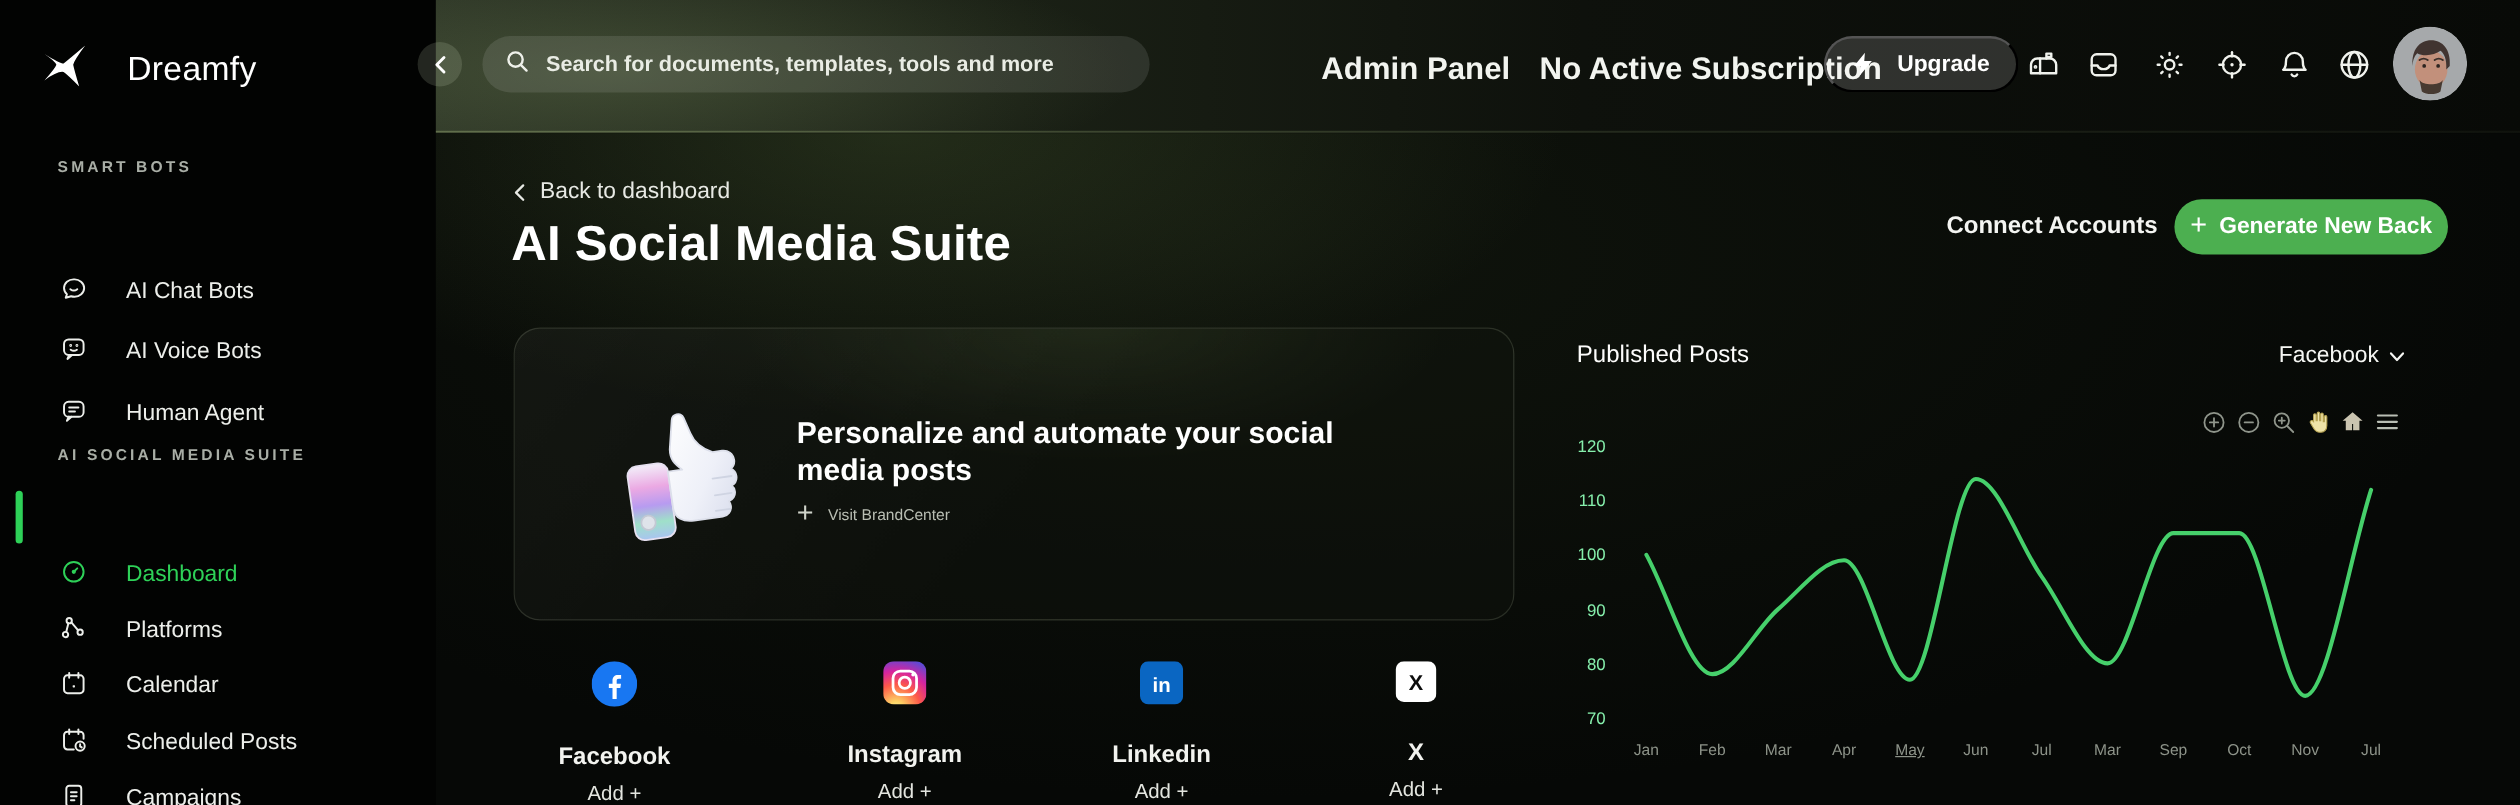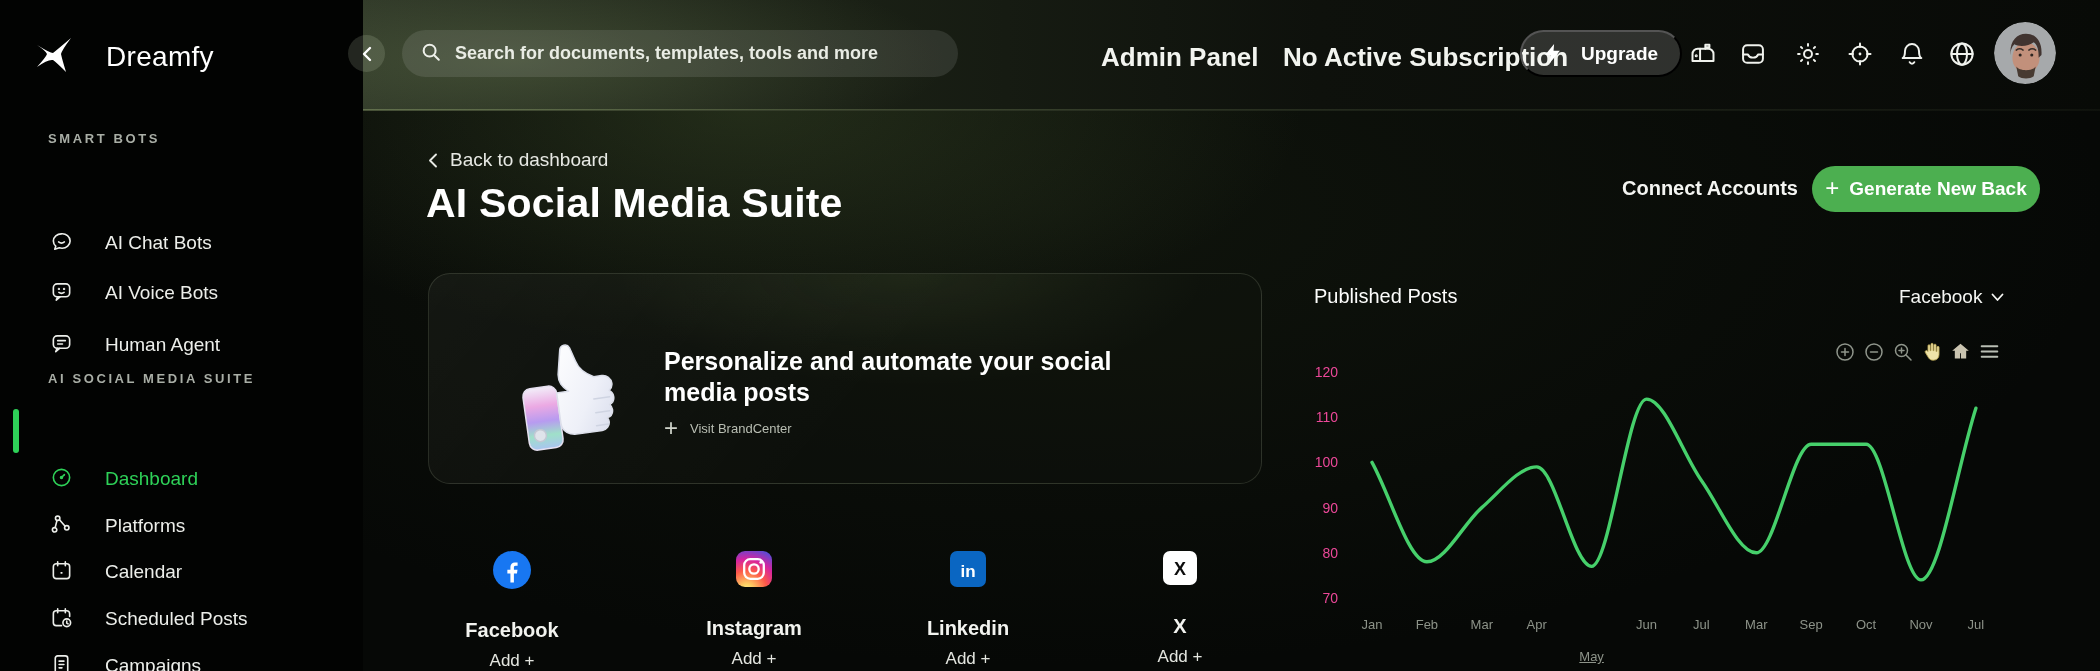--- a/index.html
+++ b/index.html
@@ -48,21 +48,21 @@
   .back-link { position:absolute; left:428px; top:149px; display:flex; align-items:center; gap:12px; cursor:pointer; z-index:3; }
   .back-link span { color:#e7e9e4; font-size:19px; }
   .page-title { position:absolute; left:426px; top:180px; color:#fff; font-size:41px; font-weight:800; letter-spacing:.2px; z-index:3; }
   .connect-link { position:absolute; left:1622px; top:177px; color:#f4f5f2; font-size:20px; font-weight:600; cursor:pointer; z-index:3; }
   .generate-btn { position:absolute; left:1812px; top:166px; width:228px; height:46px; border-radius:23px; border:none;
     background:#4caf50; display:flex; align-items:center; justify-content:center; gap:10px; cursor:pointer; z-index:3; }
   .generate-btn .plus { color:#fff; font-size:24px; font-weight:400; line-height:1; margin-top:-2px; }
   .generate-btn .gl { color:#fff; font-size:19px; font-weight:600; }
 
   
-  .promo-card { position:absolute; left:428px; top:273px; width:834px; height:211px; border-radius:22px;
+  .promo-card { position:absolute; left:428px; top:273px; width:834px; height:244px; border-radius:22px;
     border:1px solid rgba(220,235,200,.14);
     background:
       radial-gradient(420px 160px at 58% 0%, rgba(140,170,100,.10), transparent 70%),
       linear-gradient(130deg, rgba(255,255,255,.045), rgba(255,255,255,.012) 55%),
       rgba(10,13,8,.30); z-index:2; }
   .promo-thumb { position:absolute; left:84px; top:58px; width:102px; height:126px; }
   .promo-title { position:absolute; left:235px; top:72px; width:450px; color:#fff; font-size:25px; font-weight:700; line-height:31px; }
   .promo-cta { position:absolute; left:235px; top:142px; display:flex; align-items:center; gap:12px; cursor:pointer; }
   .promo-cta .plus { color:#cfd3ca; font-size:24px; font-weight:400; line-height:1; }
   .promo-cta .txt { color:#b9beb3; font-size:13px; }
@@ -72,21 +72,21 @@
   .platform-col .picon { display:inline-block; }
   .platform-name { margin-top:26px; color:#f2f3ef; font-size:20px; font-weight:600; }
   .platform-add { margin-top:9px; color:#e3e5df; font-size:17px; cursor:pointer; }
 
   
   .chart-title { position:absolute; left:1314px; top:285px; color:#fdfdfc; font-size:20px; font-weight:500; z-index:3; }
   .chart-filter { position:absolute; left:1899px; top:286px; display:flex; align-items:center; gap:9px; cursor:pointer; z-index:3; }
   .chart-filter span { color:#f5f6f3; font-size:19px; }
   .chart-toolbar { position:absolute; left:1834px; top:341px; display:flex; align-items:center; gap:8px; z-index:3; }
   .chart-toolbar .tool { width:21px; height:21px; display:flex; align-items:center; justify-content:center; cursor:pointer; }
-  .y-axis-label { position:absolute; width:40px; text-align:right; color:#ec4899; font-size:14px; z-index:2; }
+  .y-axis-label { position:absolute; width:40px; text-align:right; color:#86efac; font-size:14px; z-index:2; }
   .x-axis-label { position:absolute; width:56px; text-align:center; color:#8d9389; font-size:13px; z-index:2; }
   .chart-svg { position:absolute; left:1340px; top:355px; z-index:2; }
 </style>
 </head>
 <body>
 
 <div class="app">
 
   <aside class="sidebar">
     <div class="logo">
@@ -437,21 +437,21 @@
       <span class="y-axis-label" style="left: 1298px; top: 364px;">120</span>
       <span class="y-axis-label" style="left: 1298px; top: 409.2px;">110</span>
       <span class="y-axis-label" style="left: 1298px; top: 454.4px;">100</span>
       <span class="y-axis-label" style="left: 1298px; top: 499.6px;">90</span>
       <span class="y-axis-label" style="left: 1298px; top: 544.8px;">80</span>
       <span class="y-axis-label" style="left: 1298px; top: 590px;">70</span>
       <span class="x-axis-label" style="left: 1344px; top: 617px;">Jan</span>
       <span class="x-axis-label" style="left: 1398.9px; top: 617px;">Feb</span>
       <span class="x-axis-label" style="left: 1453.8px; top: 617px;">Mar</span>
       <span class="x-axis-label" style="left: 1508.7px; top: 617px;">Apr</span>
-      <span class="x-axis-label" style="left: 1563.6px; top: 649px; text-decoration: underline;">May</span>
+      <span class="x-axis-label" style="left: 1563.6px; top: 617px; text-decoration: underline;">May</span>
       <span class="x-axis-label" style="left: 1618.5px; top: 617px;">Jun</span>
       <span class="x-axis-label" style="left: 1673.4px; top: 617px;">Jul</span>
       <span class="x-axis-label" style="left: 1728.3px; top: 617px;">Mar</span>
       <span class="x-axis-label" style="left: 1783.2px; top: 617px;">Sep</span>
       <span class="x-axis-label" style="left: 1838.1px; top: 617px;">Oct</span>
       <span class="x-axis-label" style="left: 1893px; top: 617px;">Nov</span>
       <span class="x-axis-label" style="left: 1947.9px; top: 617px;">Jul</span>
     </div>
   <svg class="chart-svg" id="chart-plot" width="660" height="255" viewBox="0 0 660 255">
     <path id="chart-line" fill="none" stroke-width="3.4" stroke-linecap="round" stroke-linejoin="round" d="M32,107.4 C50.3,140.5 68.6,206.8 86.9,206.8 C105.2,206.8 123.5,168.4 141.8,152.6 C160.1,136.8 178.4,111.9 196.7,111.9 C215.0,111.9 233.3,211.4 251.6,211.4 C269.9,211.4 288.2,44.1 306.5,44.1 C324.8,44.1 343.1,99.9 361.4,125.5 C379.7,151.1 398.0,197.8 416.3,197.8 C434.6,197.8 452.9,89.3 471.2,89.3 C489.5,89.3 507.8,89.3 526.1,89.3 C544.4,89.3 562.7,224.9 581.0,224.9 C599.3,224.9 617.6,110.4 635.9,53.2" stroke="#46d06b"></path>

